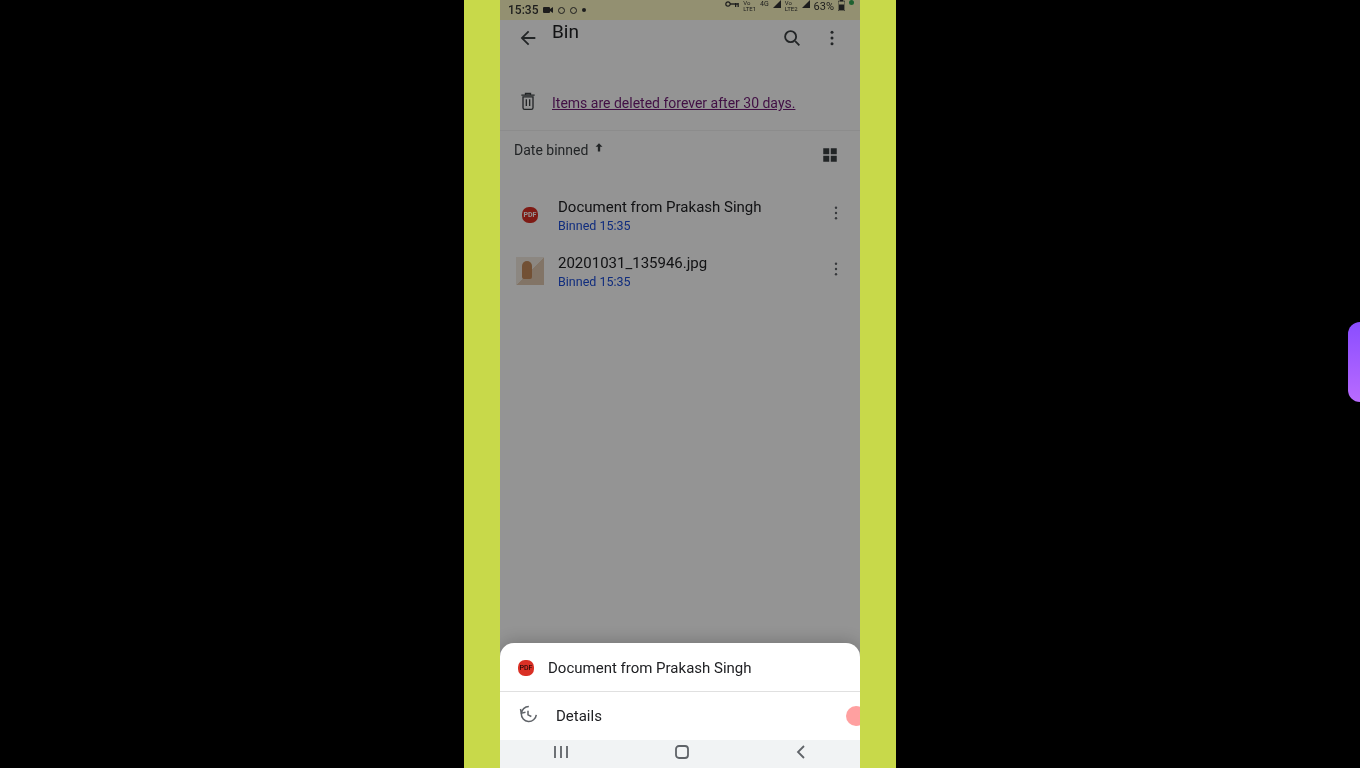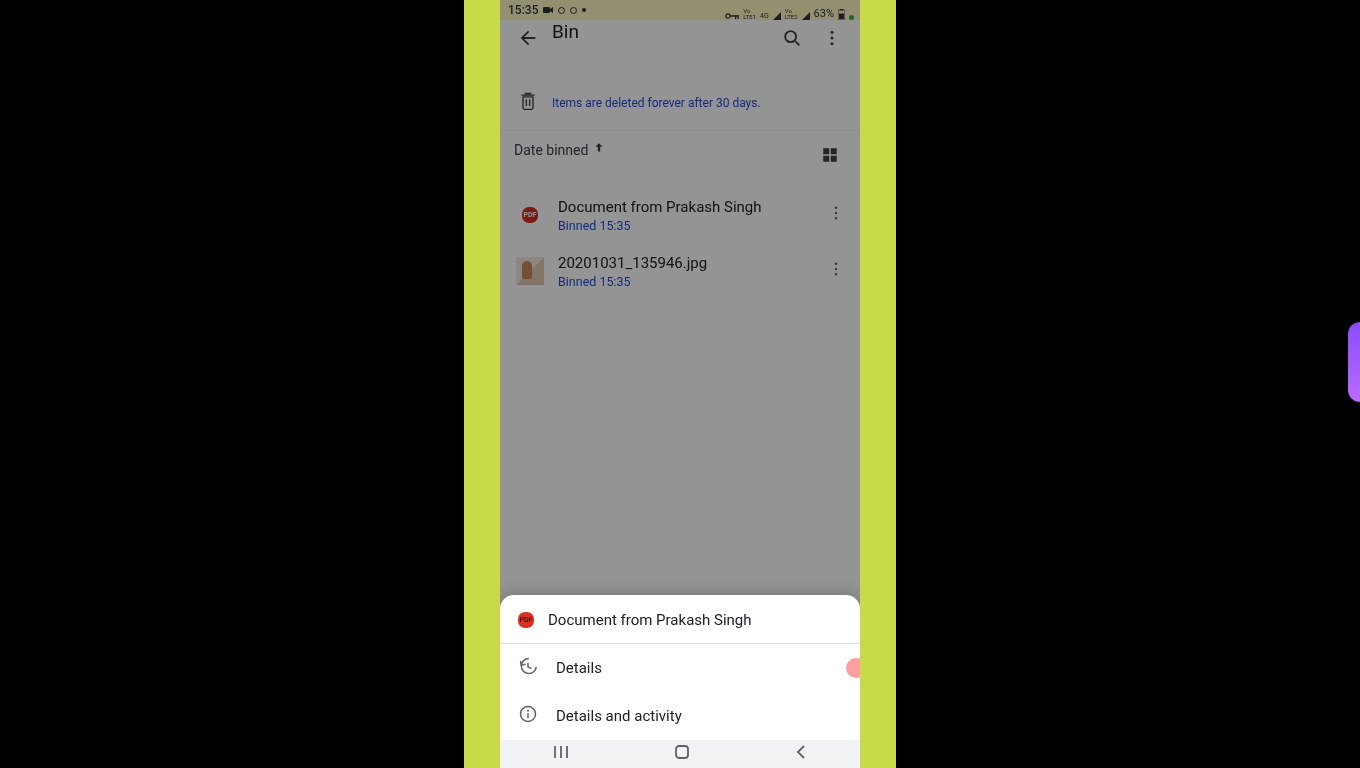--- a/index.html
+++ b/index.html
@@ -41,21 +41,21 @@
     background: #fef9c3;
     color: #333;
     font-size: 10px;
     display: flex;
     align-items: center;
     padding: 0 8px;
     gap: 5px;
     position: relative;
   }
   .status-left { display:flex; align-items:center; gap:5px; }
-  .status-right { position:absolute; right:6px; top:0; height:20px; display:flex; align-items:flex-end; gap:4px; font-size:9px;}
+  .status-right { position:absolute; right:6px; top:0; height:20px; display:flex; align-items:flex-start; gap:4px; font-size:9px;}
   .status-bar .dot { width:4px; height:4px; border-radius:50%; background:#333; }
   .status-bar .oval-dot { width:5px; height:5px; border-radius:50%; border:1px solid #333;}
   .status-bar svg { display:block; }
   
   .app-bar {
     height: 56px;
     display: flex;
     align-items: flex-start;
     padding: 0 8px;
     background: #fff;
@@ -76,21 +76,21 @@
   }
   
   .banner {
     background: #fff;
     padding: 14px 16px 14px 18px;
     display:flex;
     align-items:center;
     gap:14px;
     border-bottom: 1px solid rgba(0,0,0,0.05);
   }
-  .banner-text { font-size:12px; color:#1d4ed8; }
+  .banner-text { font-size:14px; color:#701a75;text-decoration:underline; }
   
   .sort-row {
     display:flex;
     align-items:flex-start;
     padding: 10px 14px 6px 14px;
     height: 40px;
     gap: 17px;
   }
   .sort-label { font-size:14px; color: #3c4043; flex:1; display:flex; align-items:center; gap:4px;}
   
@@ -342,30 +342,20 @@
       <span>
         <svg width="20" height="20" viewBox="0 0 24 24">
             <path d="M13 3a9 9 0 1 0 8.94 10" fill="none" stroke="#5f6368" stroke-width="1.8"></path>
             <path d="M12 8v5l4 2" fill="none" stroke="#5f6368" stroke-width="1.8"></path>
             <path d="M3 6l1 5 5-1" fill="none" stroke="#5f6368" stroke-width="1.8"></path>
           </svg>
       </span>
       <div class="sheet-item-label">Details</div>
       <div class="touch-dot"></div>
     </div>
-    <div class="sheet-item">
-      <span>
-        <svg width="20" height="20" viewBox="0 0 24 24">
-            <circle cx="12" cy="12" r="9" fill="none" stroke="#5f6368" stroke-width="1.8"></circle>
-            <line x1="12" y1="11" x2="12" y2="17" stroke="#5f6368" stroke-width="1.8"></line>
-            <circle cx="12" cy="8" r="1.2" fill="#5f6368"></circle>
-          </svg>
-      </span>
-      <div class="sheet-item-label">Details and activity</div>
-    </div>
   </div>
 
   <div class="nav-bar">
     <div>
       <span>
         <svg width="18" height="16" viewBox="0 0 18 16">
             <line x1="3" y1="2" x2="3" y2="14" stroke="#5f6368" stroke-width="1.8"></line>
             <line x1="9" y1="2" x2="9" y2="14" stroke="#5f6368" stroke-width="1.8"></line>
             <line x1="15" y1="2" x2="15" y2="14" stroke="#5f6368" stroke-width="1.8"></line>
           </svg>

